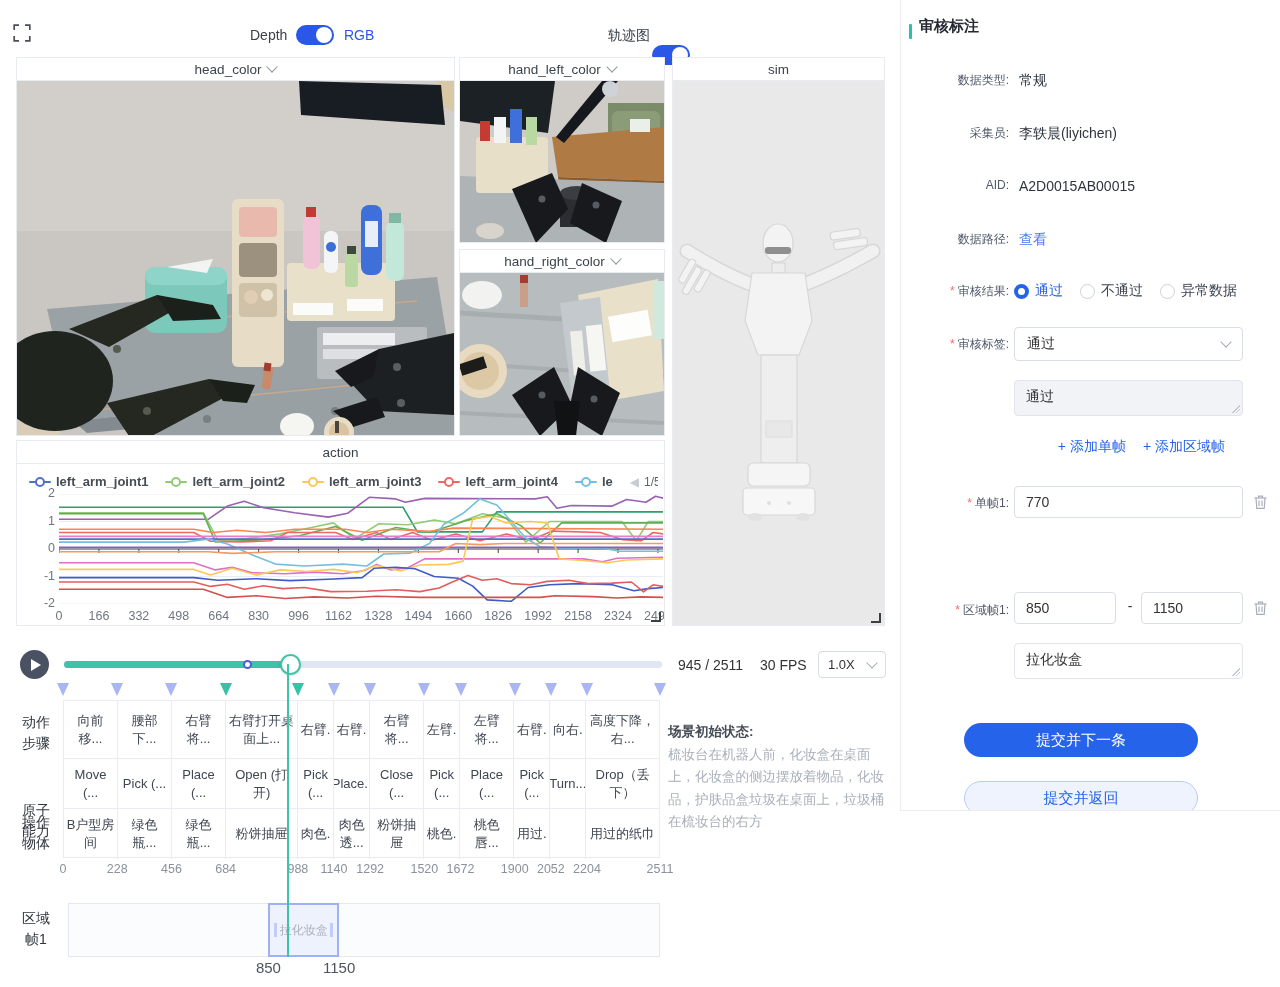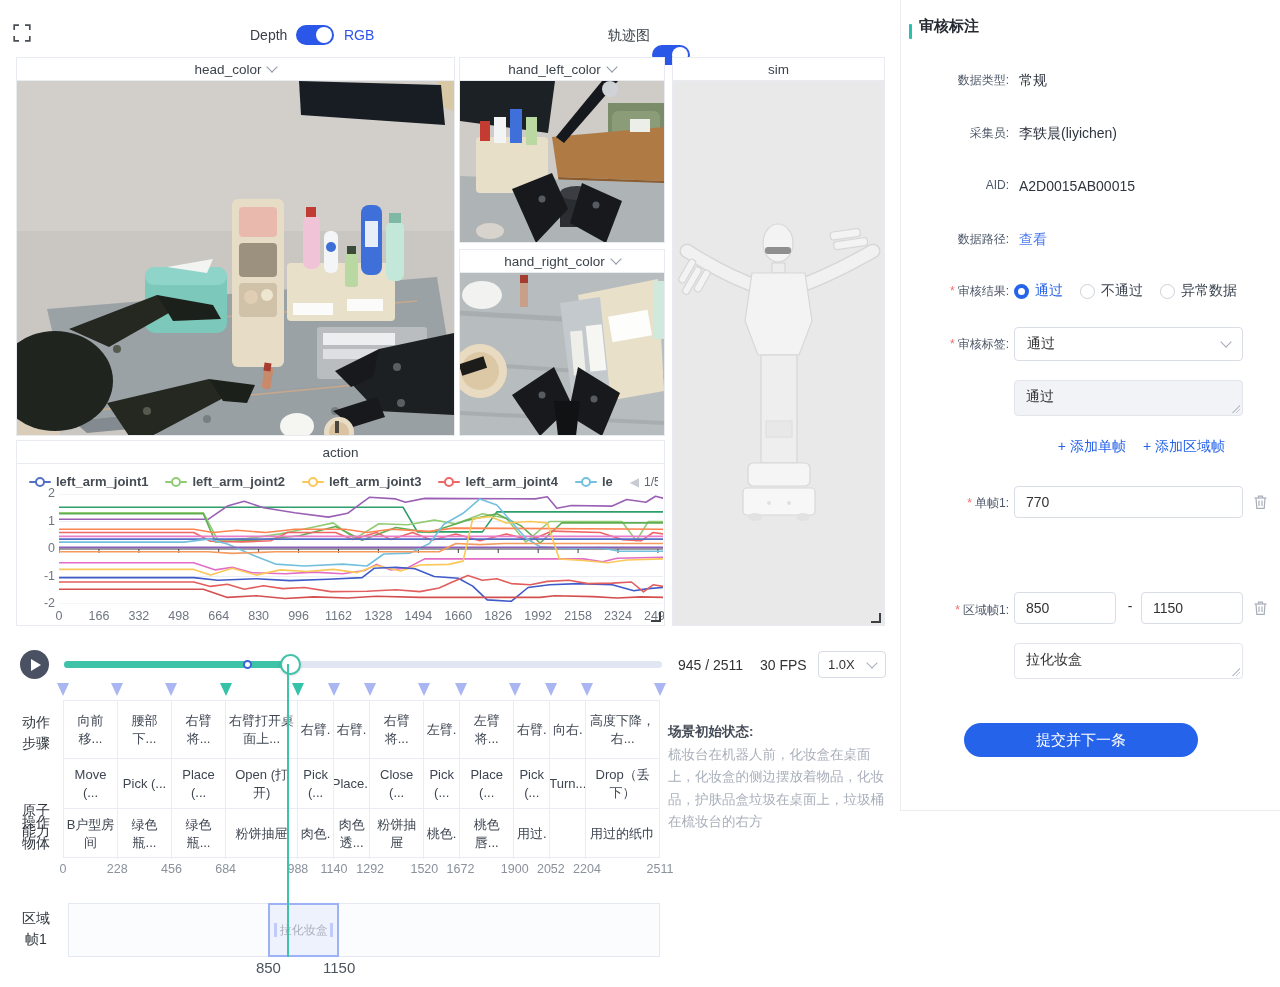--- a/index.html
+++ b/index.html
@@ -593,17 +593,18 @@
           <path d="M5.5 4V2.2h4V4"></path>
           <path d="M3 4l.8 10.3h7.4L12 4"></path>
           <path d="M6 6.5v5.5M9 6.5v5.5"></path>
         </g>
     </svg>
     <div class="textbox" style="top:643px;">
       <span>拉化妆盒</span><span class="grip"></span>
     </div>
 
     <div class="btn-primary">提交并下一条</div>
+    <div class="btn-ghost">提交并返回</div>
 
     <div id="rv-scrollbar"></div>
     <div id="rv-thumb"></div>
   </div>
 </div>
 
 </body></html>

